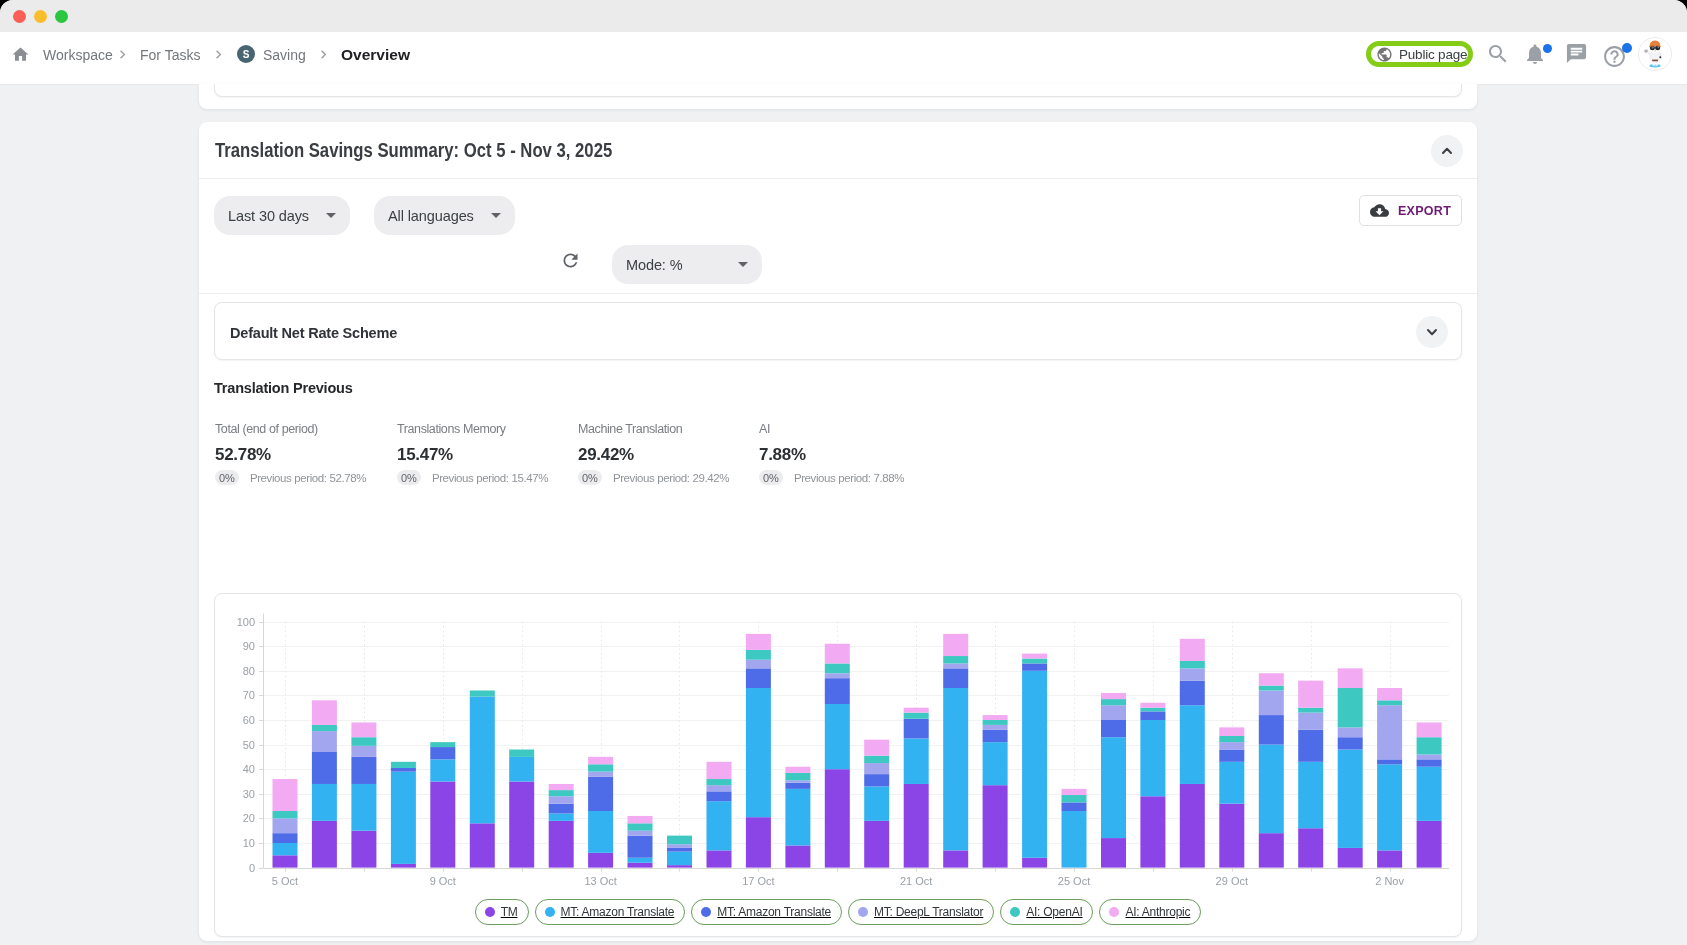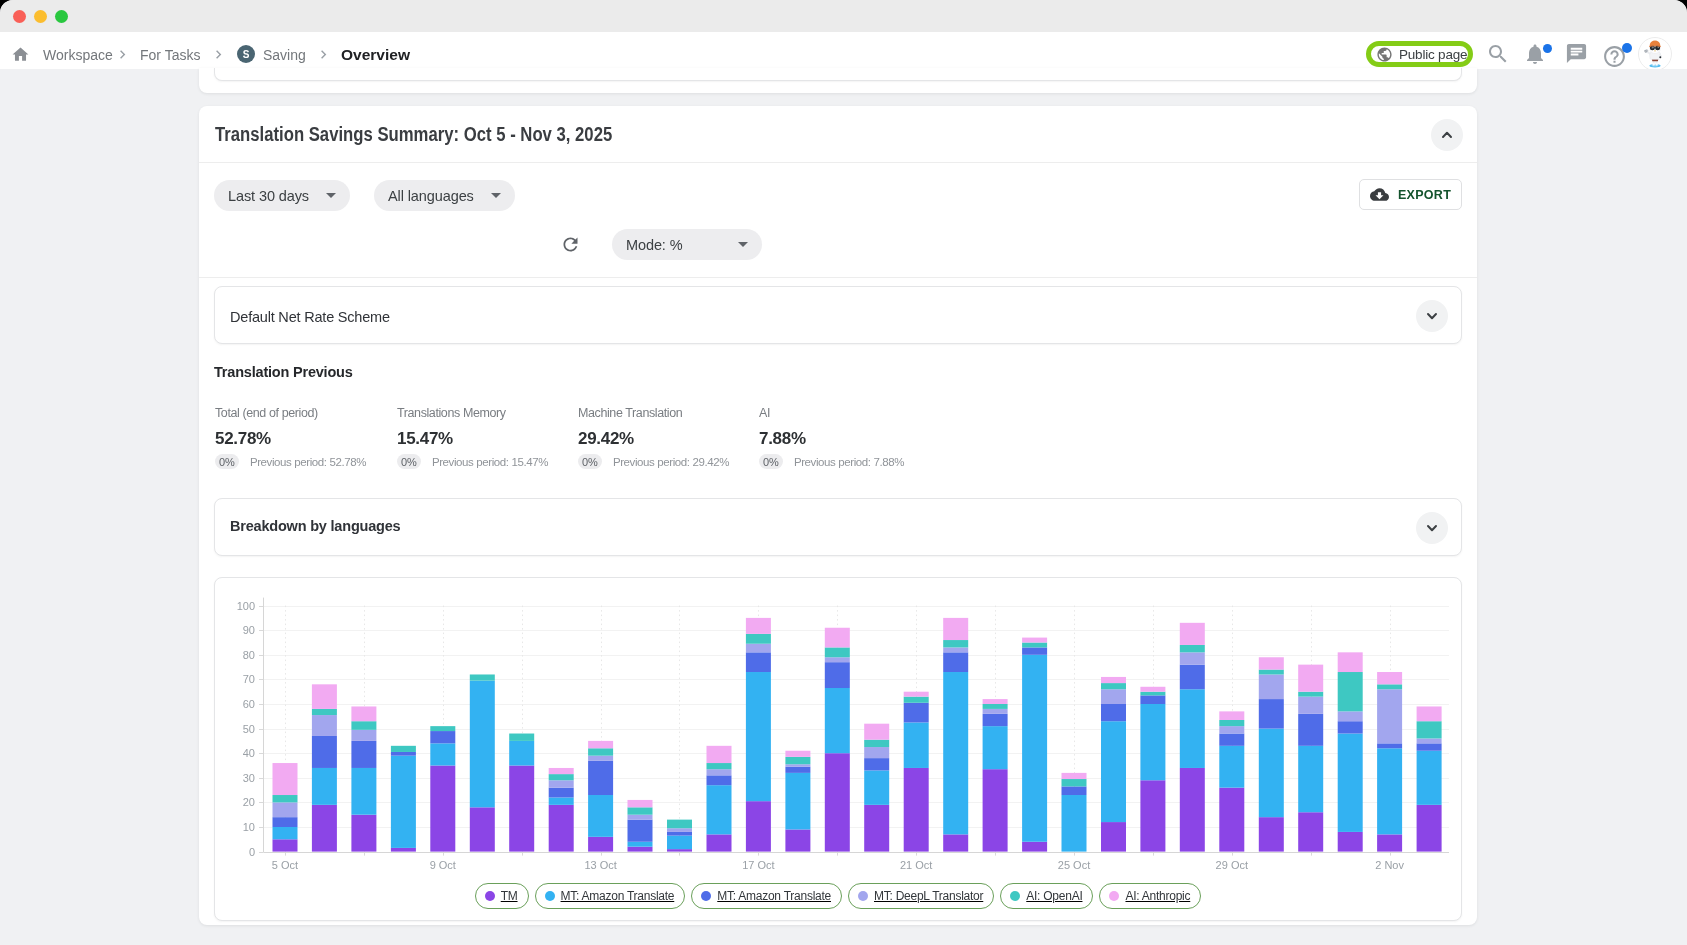--- a/index.html
+++ b/index.html
@@ -2,24 +2,24 @@
 <html><head><meta charset="utf-8"><title>Saving</title>
 <style>
 *{margin:0;padding:0;box-sizing:border-box;}
 html,body{width:1687px;height:945px;background:#000;overflow:hidden;}
 body{font-family:"Liberation Sans",sans-serif;-webkit-font-smoothing:antialiased;}
 .window{position:absolute;inset:0;border-radius:13px 13px 0 0;overflow:hidden;background:#f0f1f3;}
 .titlebar{position:absolute;left:0;top:0;width:100%;height:32px;background:#ebebeb;}
 .tl{position:absolute;top:10px;width:13px;height:13px;border-radius:50%;}
 .nav{position:absolute;left:0;top:32px;width:100%;height:53px;background:#fff;border-bottom:1px solid #e9e9e9;}
 .crumb{position:absolute;top:0;height:45px;display:flex;align-items:center;font-size:14px;color:#73777b;}
-.content{position:absolute;left:0;top:69px;width:100%;height:860px;background:#f0f1f3;}
+.content{position:absolute;left:0;top:85px;width:100%;height:860px;background:#f0f1f3;}
 .card{position:absolute;background:#fff;border-radius:8px;box-shadow:0 1px 3px rgba(60,64,67,.1);}
 .subcard{position:absolute;background:#fff;border:1px solid #e4e5e7;border-radius:8px;box-shadow:0 1px 2px rgba(60,64,67,.06);}
-.chip{position:absolute;height:31px;background:#ededef;border-radius:16px;display:flex;align-items:center;padding:0 14px;font-size:14.5px;color:#3c4043;letter-spacing:-.1px;}
+.chip{position:absolute;height:39px;background:#ededef;border-radius:16px;display:flex;align-items:center;padding:0 14px;font-size:14.5px;color:#3c4043;letter-spacing:-.1px;}
 .caret{width:0;height:0;border-left:5px solid transparent;border-right:5px solid transparent;border-top:5px solid #5f6368;margin-left:17px;}
 .chevcirc{position:absolute;width:32px;height:32px;border-radius:50%;background:#f1f2f3;display:flex;align-items:center;justify-content:center;}
 .stat{position:absolute;top:0;}
 .slabel{font-size:12.5px;color:#797d82;letter-spacing:-.4px;}
 .sval{font-size:17px;font-weight:700;color:#2d3033;margin-top:9px;letter-spacing:-.3px;}
 .ssub{margin-top:5px;display:flex;align-items:center;}
 .zpill{background:#ececee;border-radius:8px;font-size:11px;color:#5f6368;padding:1.5px 4px;}
 .sprev{font-size:11.5px;color:#909499;margin-left:11px;letter-spacing:-.4px;}
 .lpill{display:flex;align-items:center;height:26px;border:1px solid #6aa05a;border-radius:13px;padding:0 10px 0 9px;background:#fff;}
 .lpill span:last-child{font-size:12px;color:#33373b;margin-left:6px;letter-spacing:-.25px;}
@@ -138,26 +138,26 @@
             <path d="M17.65 6.35C16.2 4.9 14.21 4 12 4c-4.42 0-7.99 3.58-7.99 8s3.57 8 7.99 8c3.73 0 6.84-2.55 7.73-6h-2.08c-.82 2.33-3.04 4-5.65 4-3.31 0-6-2.69-6-6s2.69-6 6-6c1.66 0 3.14.69 4.22 1.78L13 11h7V4l-2.35 2.35z" fill="#5f6368"></path>
           </svg></div>
       <div class="chip" style="left:413px;top:123px;gap:38px;">
           <span>Mode: %</span>
           <span class="caret"></span>
         </div>
       <div style="position:absolute;left:1160px;top:73px;width:103px;height:31px;border:1px solid #dfe0e2;border-radius:5px;background:#fff;display:flex;align-items:center;justify-content:center;">
         <svg width="19" height="19" viewBox="0 0 24 24">
             <path d="M19.35 10.04C18.67 6.59 15.64 4 12 4 9.11 4 6.6 5.64 5.35 8.04 2.34 8.36 0 10.91 0 14c0 3.31 2.69 6 6 6h13c2.76 0 5-2.24 5-5 0-2.64-2.05-4.78-4.65-4.96zM17 13l-5 5-5-5h3V9h4v4h3z" fill="#3a3d40"></path>
           </svg>
-          <span style="font-size:12.5px;font-weight:700;color:#14532d;letter-spacing:.3px;margin-left:9px;">EXPORT</span>
+          <span style="font-size:12.5px;font-weight:700;color:#701a75;letter-spacing:.3px;margin-left:9px;">EXPORT</span>
       </div>
       <div style="position:absolute;left:0;top:171px;width:100%;height:1px;background:#ededed;"></div>
 
       <div class="subcard" style="left:15px;top:180px;width:1248px;height:58px;">
-        <div style="position:absolute;left:15px;top:22px;font-size:14.5px;font-weight:400;color:#303338;letter-spacing:-.2px;">Default Net Rate Scheme</div>
+        <div style="position:absolute;left:15px;top:22px;font-size:14.5px;font-weight:700;color:#303338;letter-spacing:-.2px;">Default Net Rate Scheme</div>
         <div class="chevcirc" style="left:1201px;top:13px;">
             <svg width="24" height="24" viewBox="0 0 24 24">
               <path d="M8 10l4 4.2 4-4.2" fill="none" stroke="#3c4043" stroke-width="2" stroke-linecap="round" stroke-linejoin="round"></path>
             </svg>
           </div>
       </div>
       <div style="position:absolute;left:15px;top:258px;font-size:14.5px;font-weight:700;color:#26282b;letter-spacing:-.2px;">Translation Previous</div>
       <div style="position:absolute;left:16px;top:300px;width:1248px;height:70px;">
         <div class="stat" style="left:0px;">
             <div class="slabel">Total (end of period)</div>
@@ -186,28 +186,20 @@
         <div class="stat" style="left:544px;">
             <div class="slabel">AI</div>
             <div class="sval">7.88%</div>
             <div class="ssub">
               <span class="zpill">0%</span>
               <span class="sprev">Previous period: 7.88%</span>
             </div>
           </div>
       </div>
 
-      <div class="subcard" style="left:15px;top:392px;width:1248px;height:58px;">
-        <div style="position:absolute;left:15px;top:19px;font-size:14.5px;font-weight:700;color:#303338;letter-spacing:-.2px;">Breakdown by languages</div>
-        <div class="chevcirc" style="left:1201px;top:13px;">
-            <svg width="24" height="24" viewBox="0 0 24 24">
-              <path d="M8 10l4 4.2 4-4.2" fill="none" stroke="#3c4043" stroke-width="2" stroke-linecap="round" stroke-linejoin="round"></path>
-            </svg>
-          </div>
-      </div>
 
       <div class="subcard" style="left:15px;top:471px;width:1248px;height:344px;">
         <svg width="1248" height="344" viewBox="0 0 1248 344" style="display:block">
             <line x1="44" y1="274.5" x2="48" y2="274.5" stroke="#d9d9d9" stroke-width="1"></line>
             <text x="40" y="278.0" text-anchor="end" font-size="11" fill="#9aa0a6">0</text>
             <line x1="48" y1="249.5" x2="1234" y2="249.5" stroke="#f2f2f2" stroke-width="1"></line>
             <line x1="44" y1="249.5" x2="48" y2="249.5" stroke="#d9d9d9" stroke-width="1"></line>
             <text x="40" y="253.0" text-anchor="end" font-size="11" fill="#9aa0a6">10</text>
             <line x1="48" y1="224.5" x2="1234" y2="224.5" stroke="#f2f2f2" stroke-width="1"></line>
             <line x1="44" y1="224.5" x2="48" y2="224.5" stroke="#d9d9d9" stroke-width="1"></line>

